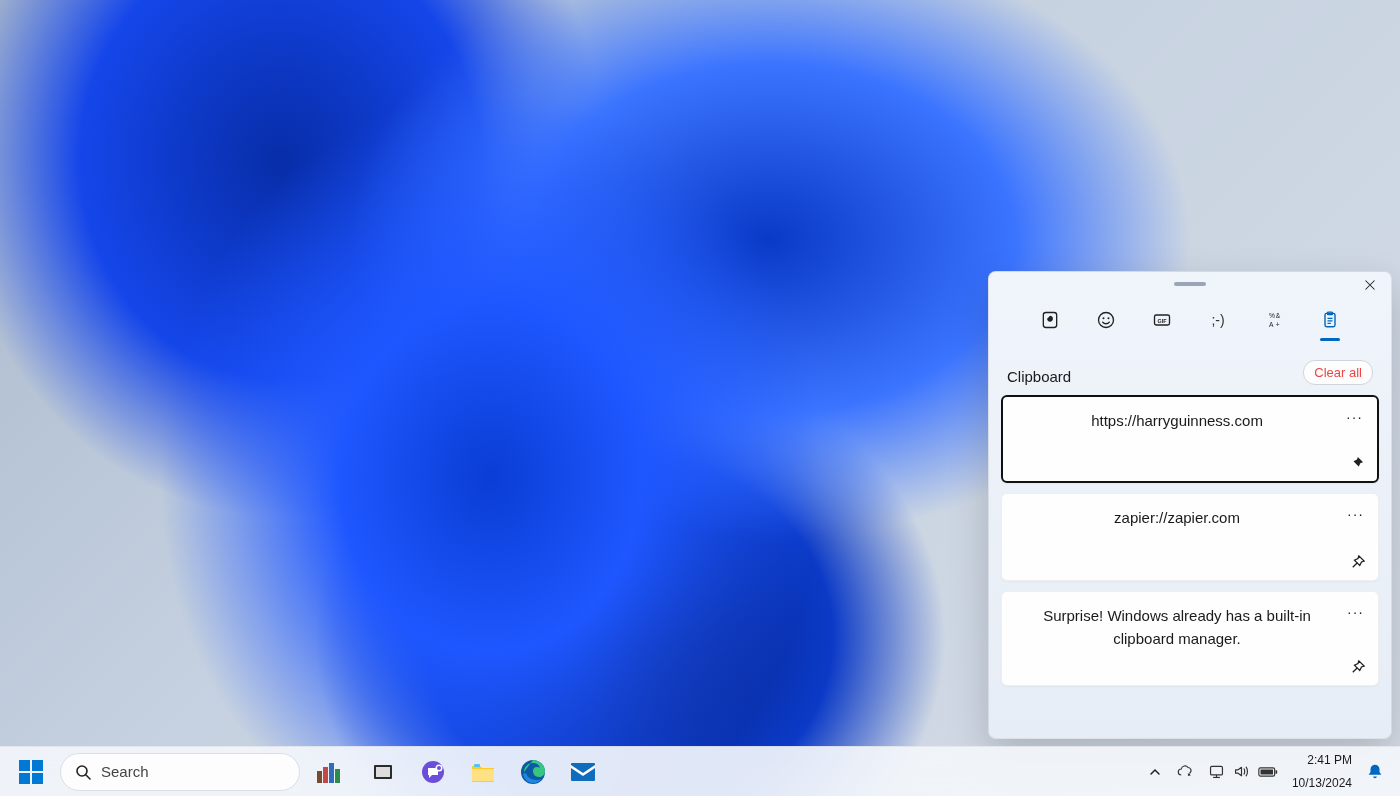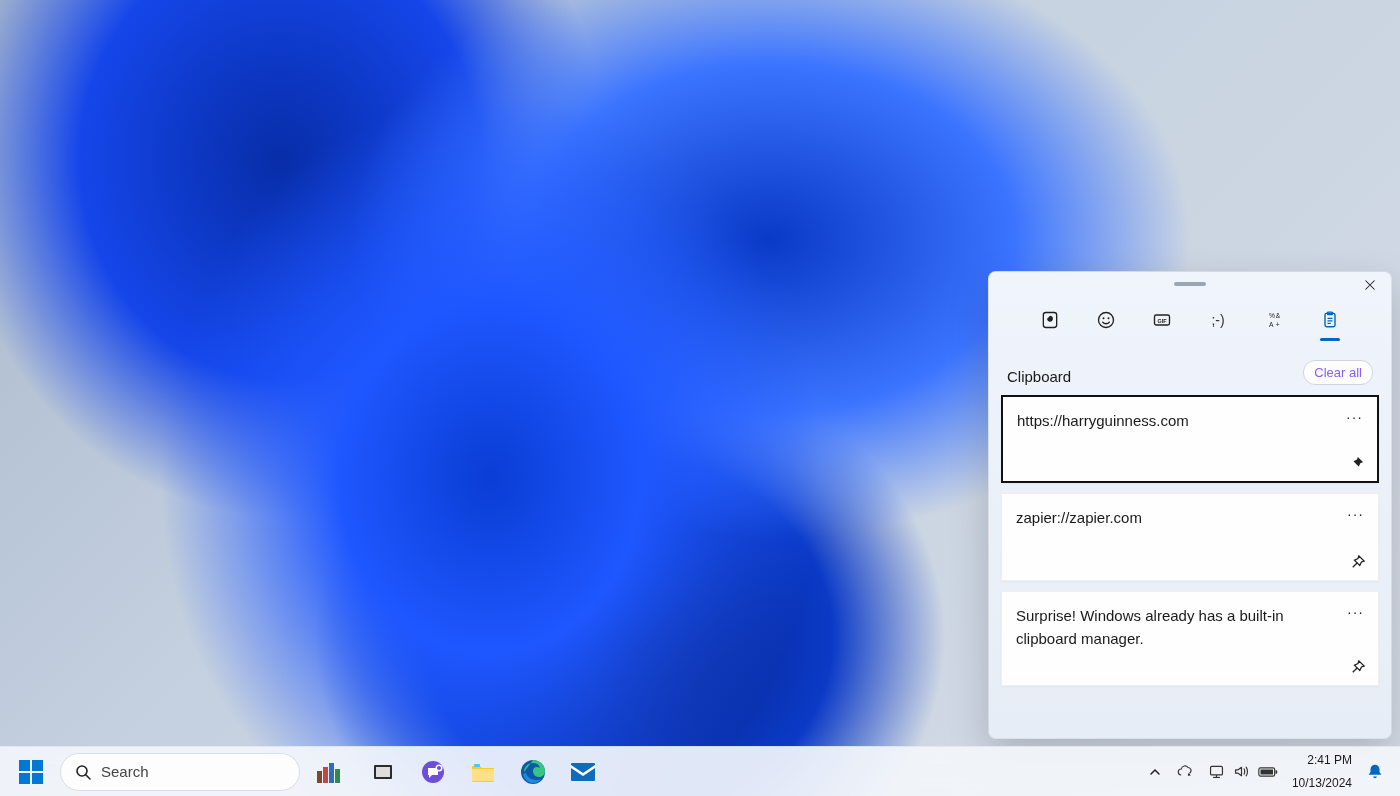--- a/index.html
+++ b/index.html
@@ -34,33 +34,34 @@
     .panel-top { height: 24px; display:flex; align-items:center; justify-content:center; position:relative; }
     .drag-handle { width: 32px; height: 4px; background: #9aa6b5; border-radius: 2px; }
     .close-btn { position:absolute; right:6px; top:2px; width:30px; height:22px; display:flex; align-items:center; justify-content:center; color:#222; border-radius:4px; cursor:pointer; font-size:14px; }
 
     .tabs { display:flex; justify-content:center; gap:28px; padding: 10px 0 12px; }
     .tab { width:28px; height:28px; display:flex; align-items:center; justify-content:center; color:#333; cursor:pointer; position:relative; font-size:18px; }
     .tab svg { width:20px; height:20px; }
     .tab.active::after { content:""; position:absolute; bottom:-7px; left:4px; right:4px; height:3px; background:#0067c0; border-radius:2px; }
 
     .section-header { display:flex; align-items:flex-end; justify-content:space-between; padding: 14px 18px 10px; font-size:15px; color:#1a1a1a; }
-    .clear-all { background:#fdfdfd; border:1px solid #d0d5dd; border-radius:12px; padding:4px 10px; font-size:13px; cursor:pointer; color:#8b5cf6; }
+    .clear-all { background:#fdfdfd; border:1px solid #d0d5dd; border-radius:12px; padding:4px 10px; font-size:13px; cursor:pointer; color:#ef4444; }
 
     .items { flex:1; overflow-y:auto; padding: 0 12px 0 12px; display:flex; flex-direction:column; gap:10px; position:relative; }
     .items::-webkit-scrollbar { width:4px; }
     .items::-webkit-scrollbar-thumb { background:#9aa6b5; border-radius:2px; }
 
     .clip {
       background:#fefefe; border:1px solid rgba(0,0,0,0.06);
-      border-radius:0; padding:12px 40px 34px 14px; position:relative;
+      border-radius:6px; padding:12px 40px 34px 14px; position:relative;
       font-size:15px; color:#1a1a1a; line-height:1.55;
       box-shadow: 0 1px 2px rgba(0,0,0,0.04);
       min-height:88px;
       cursor:pointer;
+      text-align:center;
     }
     .clip.selected { border:2px solid #111; }
     .clip .more { position:absolute; top:8px; right:10px; font-size:14px; letter-spacing:1px; color:#222; cursor:pointer; padding:2px 4px; border-radius:3px; }
     .clip .pin { position:absolute; bottom:8px; right:10px; cursor:pointer; color:#222; width:20px; height:20px; display:flex; align-items:center; justify-content:center; border-radius:3px; }
     .clip .pin.outline svg { fill:none; stroke:#222; stroke-width:1.5; }
     .clip .pin.solid svg { fill:#222; }
 
     
     .taskbar {
       position: absolute; left:0; right:0; bottom:0; height:50px;

